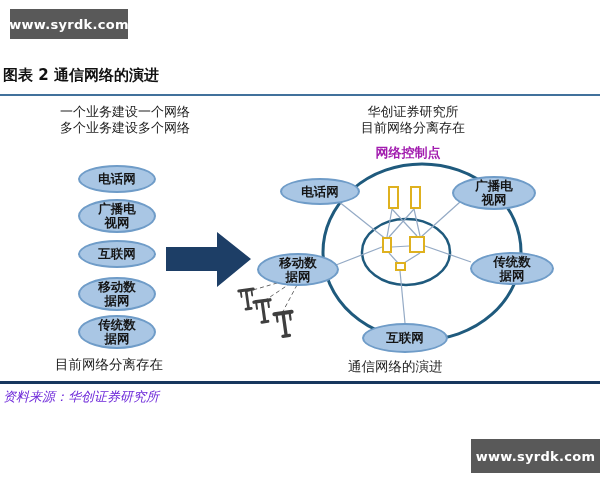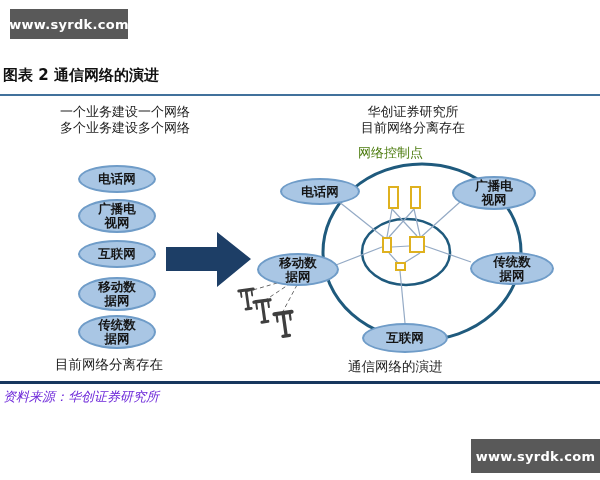--- a/index.html
+++ b/index.html
@@ -14,22 +14,22 @@
     letter-spacing:.3px;
   }
   
   .fig-title{position:absolute;left:3px;top:66px;font-size:15px;font-weight:700;color:#111;}
   .rule{position:absolute;left:0;width:600px;}
   .rule-top{top:94px;height:2px;background:#41719c;}
   .rule-bottom{top:381px;height:3px;background:#17375e;}
   
   .intro{position:absolute;text-align:center;font-size:13px;line-height:16px;font-weight:500;color:#1c1c1c;}
   .caption{position:absolute;text-align:left;font-size:13.5px;font-weight:500;color:#1c1c1c;}
-  .ctrl-label{position:absolute;left:358px;top:144px;width:100px;text-align:left;
-    font-size:13px;font-weight:400;color:#4d7c0f;}
+  .ctrl-label{position:absolute;left:358px;top:144px;width:100px;text-align:center;
+    font-size:13px;font-weight:700;color:#a21caf;}
   
   .node{
     position:absolute;border-radius:50%;background:#a9c6e4;border:2px solid #6f9cc8;
     display:flex;flex-direction:column;align-items:center;justify-content:center;
     box-sizing:border-box;z-index:3;
   }
   .nl{display:block;font-size:12.5px;line-height:14px;font-weight:600;color:#141414;white-space:nowrap;}
   
   .ctrl{
     position:absolute;background:#ffffff;border:2px solid #dfb11f;box-sizing:border-box;z-index:4;

